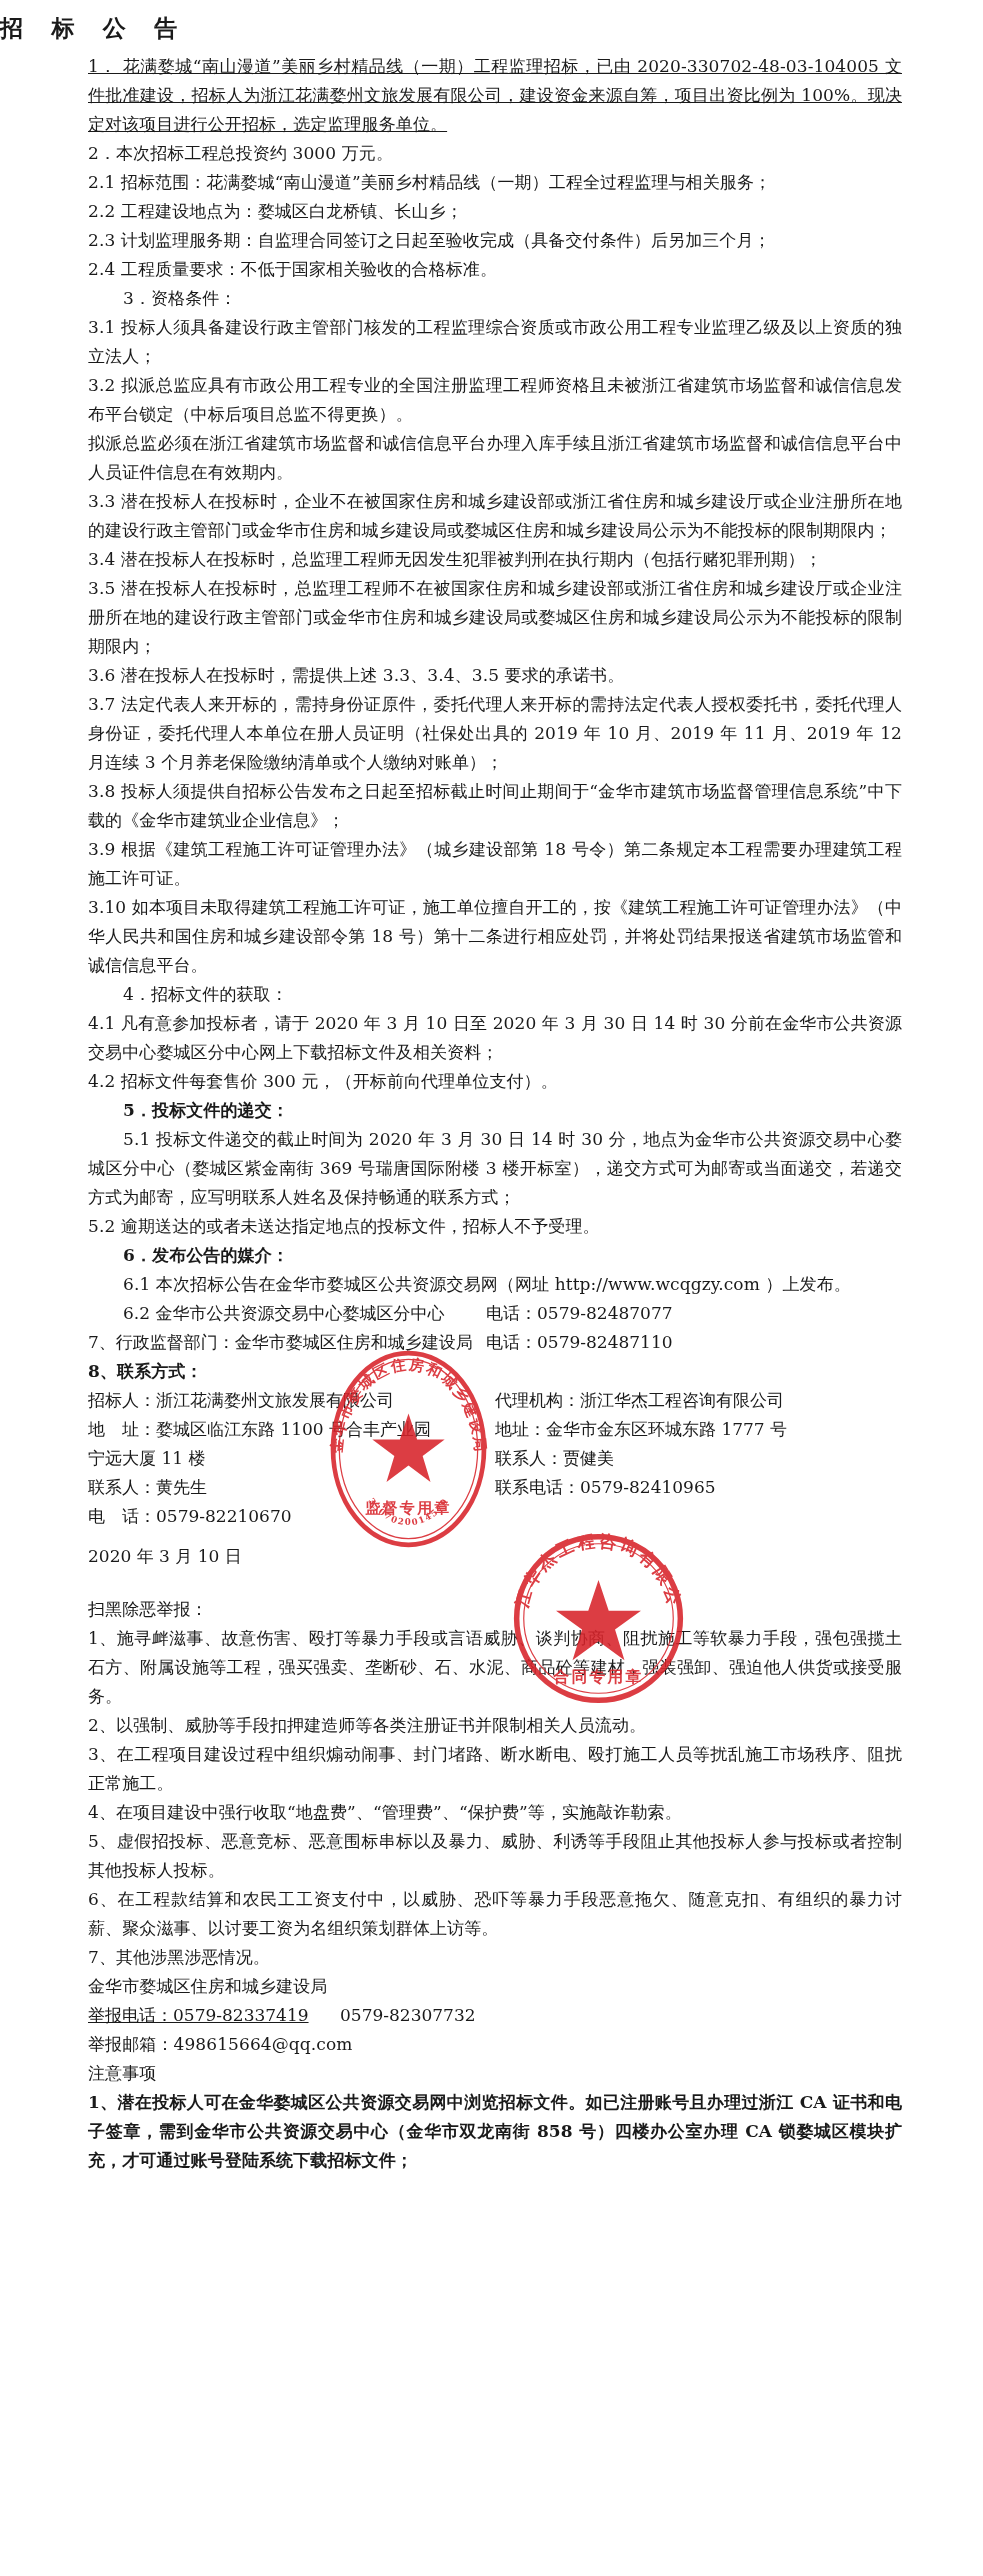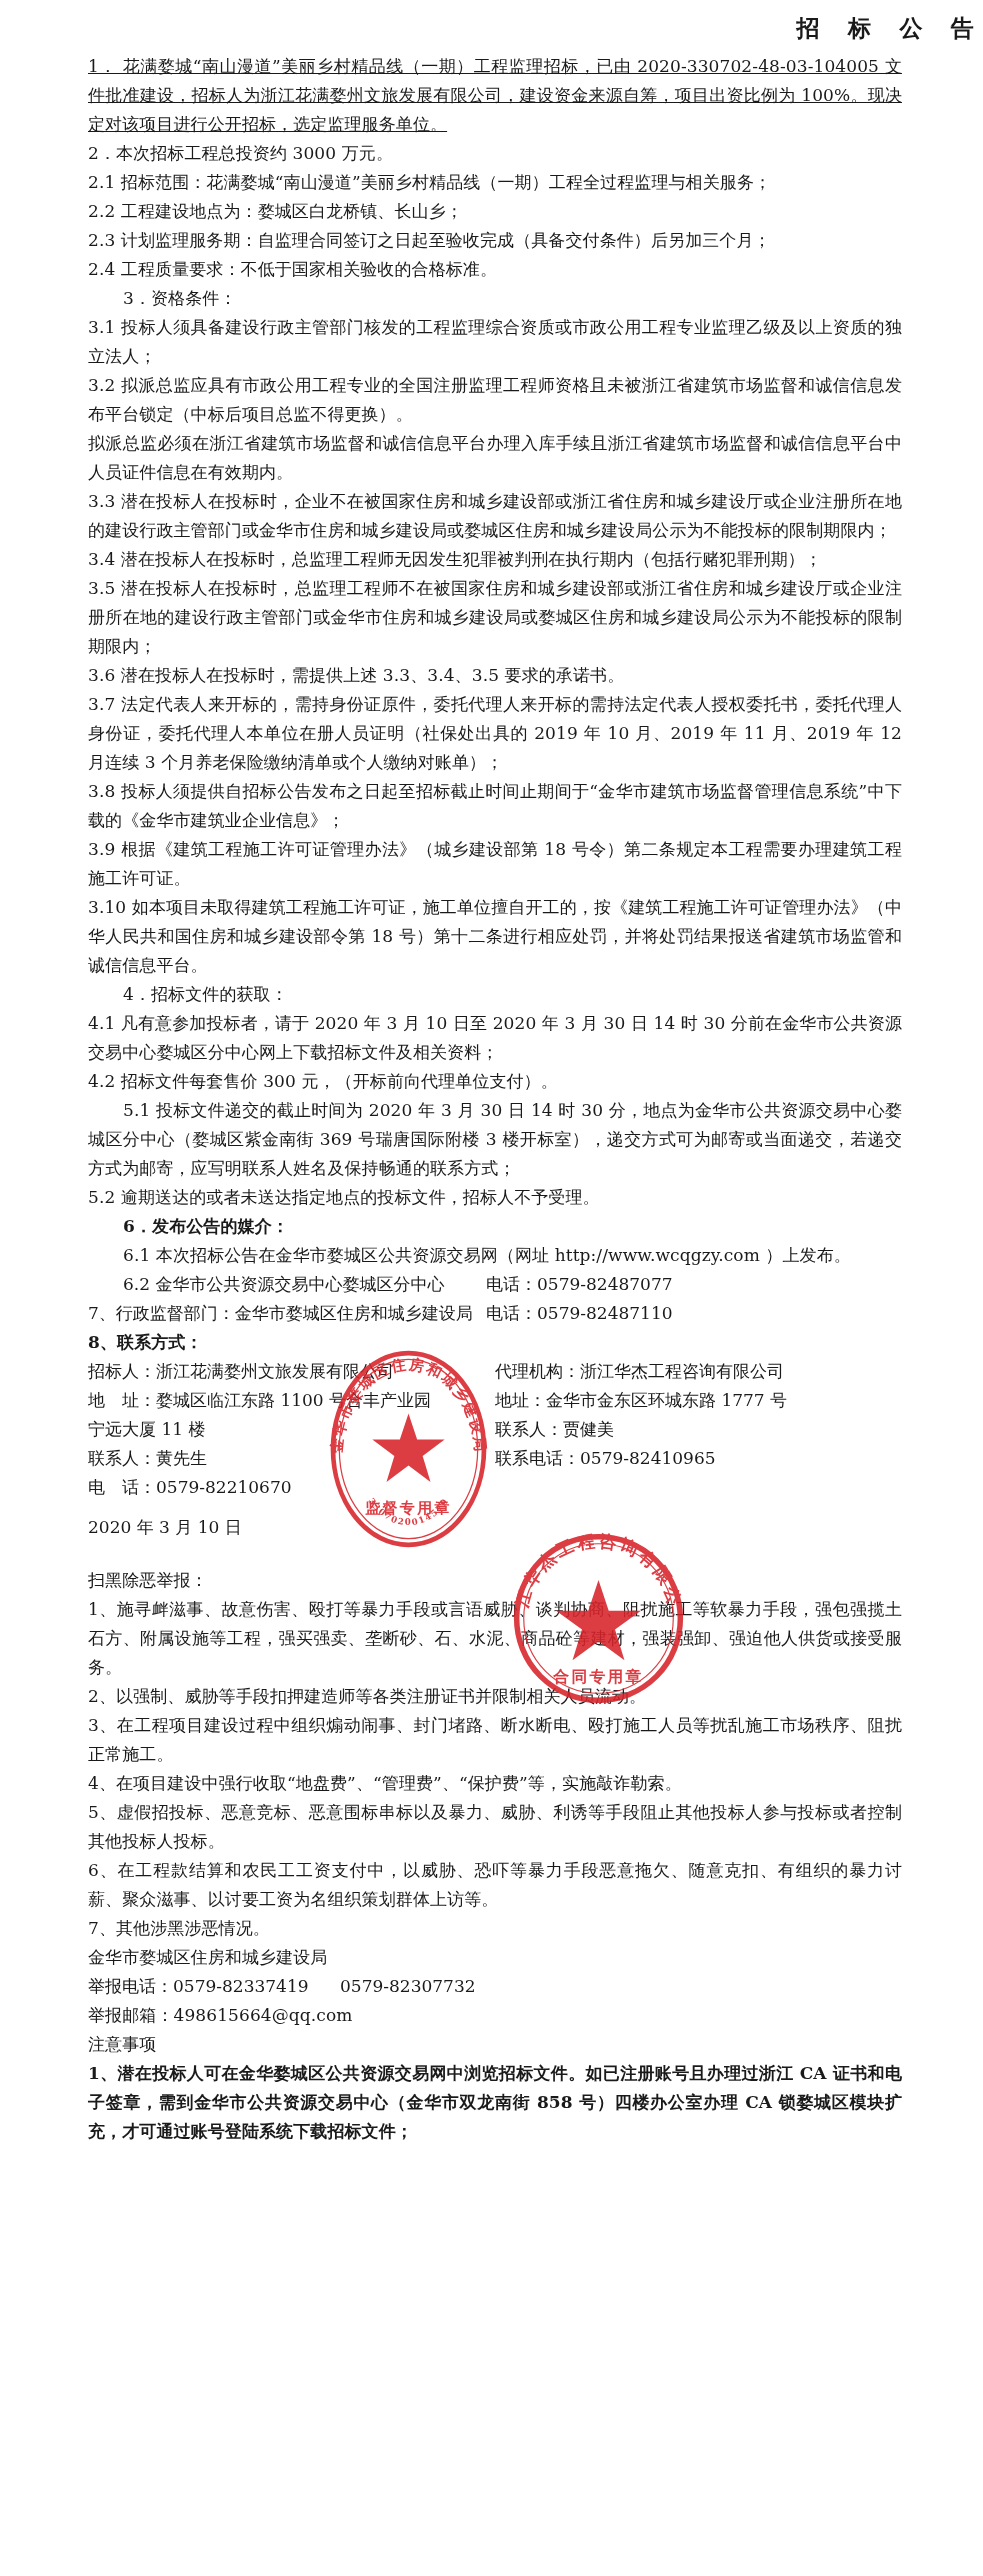--- a/index.html
+++ b/index.html
@@ -13,21 +13,21 @@
     color: #1a1a1a;
   }
   .page {
     position: relative;
     width: 984px;
     min-height: 2576px;
     background: #fff;
     overflow: hidden;
   }
   .doc-title {
-    text-align: right;
+    text-align: left;
     font-size: 23px;
     font-weight: bold;
     letter-spacing: 10.2px;
     padding-top: 13.4px;
     padding-bottom: 7.9px;
     font-family: "DejaVu Serif", "Liberation Serif", serif;
   }
   .body-wrap {
     position: relative;
     padding: 0 82px 0 88px;
@@ -123,20 +123,21 @@
     <p class="line">3.4 潜在投标人在投标时，总监理工程师无因发生犯罪被判刑在执行期内（包括行赌犯罪刑期）；</p>
     <p class="line">3.5 潜在投标人在投标时，总监理工程师不在被国家住房和城乡建设部或浙江省住房和城乡建设厅或企业注册所在地的建设行政主管部门或金华市住房和城乡建设局或婺城区住房和城乡建设局公示为不能投标的限制期限内；</p>
     <p class="line">3.6 潜在投标人在投标时，需提供上述 3.3、3.4、3.5 要求的承诺书。</p>
     <p class="line">3.7 法定代表人来开标的，需持身份证原件，委托代理人来开标的需持法定代表人授权委托书，委托代理人身份证，委托代理人本单位在册人员证明（社保处出具的 2019 年 10 月、2019 年 11 月、2019 年 12 月连续 3 个月养老保险缴纳清单或个人缴纳对账单）；</p>
     <p class="line">3.8 投标人须提供自招标公告发布之日起至招标截止时间止期间于“金华市建筑市场监督管理信息系统”中下载的《金华市建筑业企业信息》；</p>
     <p class="line">3.9 根据《建筑工程施工许可证管理办法》（城乡建设部第 18 号令）第二条规定本工程需要办理建筑工程施工许可证。</p>
     <p class="line">3.10 如本项目未取得建筑工程施工许可证，施工单位擅自开工的，按《建筑工程施工许可证管理办法》（中华人民共和国住房和城乡建设部令第 18 号）第十二条进行相应处罚，并将处罚结果报送省建筑市场监管和诚信信息平台。</p>
     <p class="line ind2">4．招标文件的获取：</p>
     <p class="line">4.1 凡有意参加投标者，请于 2020 年 3 月 10 日至 2020 年 3 月 30 日 14 时 30 分前在金华市公共资源交易中心婺城区分中心网上下载招标文件及相关资料；</p>
     <p class="line">4.2 招标文件每套售价 300 元，（开标前向代理单位支付）。</p>
+    <p class="line ind2 bold">5．投标文件的递交：</p>
     <p class="line ind2">5.1 投标文件递交的截止时间为 2020 年 3 月 30 日 14 时 30 分，地点为金华市公共资源交易中心婺城区分中心（婺城区紫金南街 369 号瑞唐国际附楼 3 楼开标室），递交方式可为邮寄或当面递交，若递交方式为邮寄，应写明联系人姓名及保持畅通的联系方式；</p>
     <p class="line">5.2 逾期送达的或者未送达指定地点的投标文件，招标人不予受理。</p>
     <p class="line ind2 bold">6．发布公告的媒介：</p>
     <p class="line ind2"><span>6.1 本次招标公告在</span><span>金华市婺城区公共资源交易网（网址 http://www.wcqgzy.com ）</span><span>上发布。</span></p>
 
     <div class="phone-row">
       <span class="left-txt" style="text-indent:35px;">6.2 金华市公共资源交易中心婺城区分中心</span>
       <span class="right-txt">电话：0579-82487077</span>
     </div>
 
@@ -203,21 +204,21 @@
     <p class="line">1、施寻衅滋事、故意伤害、殴打等暴力手段或言语威胁、谈判协商、阻扰施工等软暴力手段，强包强揽土石方、附属设施等工程，强买强卖、垄断砂、石、水泥、商品砼等建材，强装强卸、强迫他人供货或接受服务。</p>
     <p class="line">2、以强制、威胁等手段扣押建造师等各类注册证书并限制相关人员流动。</p>
     <p class="line">3、在工程项目建设过程中组织煽动闹事、封门堵路、断水断电、殴打施工人员等扰乱施工市场秩序、阻扰正常施工。</p>
     <p class="line">4、在项目建设中强行收取“地盘费”、“管理费”、“保护费”等，实施敲诈勒索。</p>
     <p class="line">5、虚假招投标、恶意竞标、恶意围标串标以及暴力、威胁、利诱等手段阻止其他投标人参与投标或者控制其他投标人投标。</p>
     <p class="line">6、在工程款结算和农民工工资支付中，以威胁、恐吓等暴力手段恶意拖欠、随意克扣、有组织的暴力讨薪、聚众滋事、以讨要工资为名组织策划群体上访等。</p>
     <p class="line">7、其他涉黑涉恶情况。</p>
     <p class="line">金华市婺城区住房和城乡建设局</p>
 
     <div class="phone-row">
-      <span style="width:252px;"><span>举报电话：</span><span>0579-82337419</span></span>
+      <span style="width:252px;text-decoration:underline;"><span>举报电话：</span><span>0579-82337419</span></span>
       <span>0579-82307732</span>
     </div>
 
     <p class="line"><span>举报邮箱：</span><span>498615664@qq.com</span></p>
 
     <p class="line">注意事项</p>
     <p class="line bold">1、潜在投标人可在金华婺城区公共资源交易网中浏览招标文件。如已注册账号且办理过浙江 CA 证书和电子签章，需到金华市公共资源交易中心（金华市双龙南街 858 号）四楼办公室办理 CA 锁婺城区模块扩充，才可通过账号登陆系统下载招标文件；</p>
   </div>
 
   <div class="seal seal-oval">

